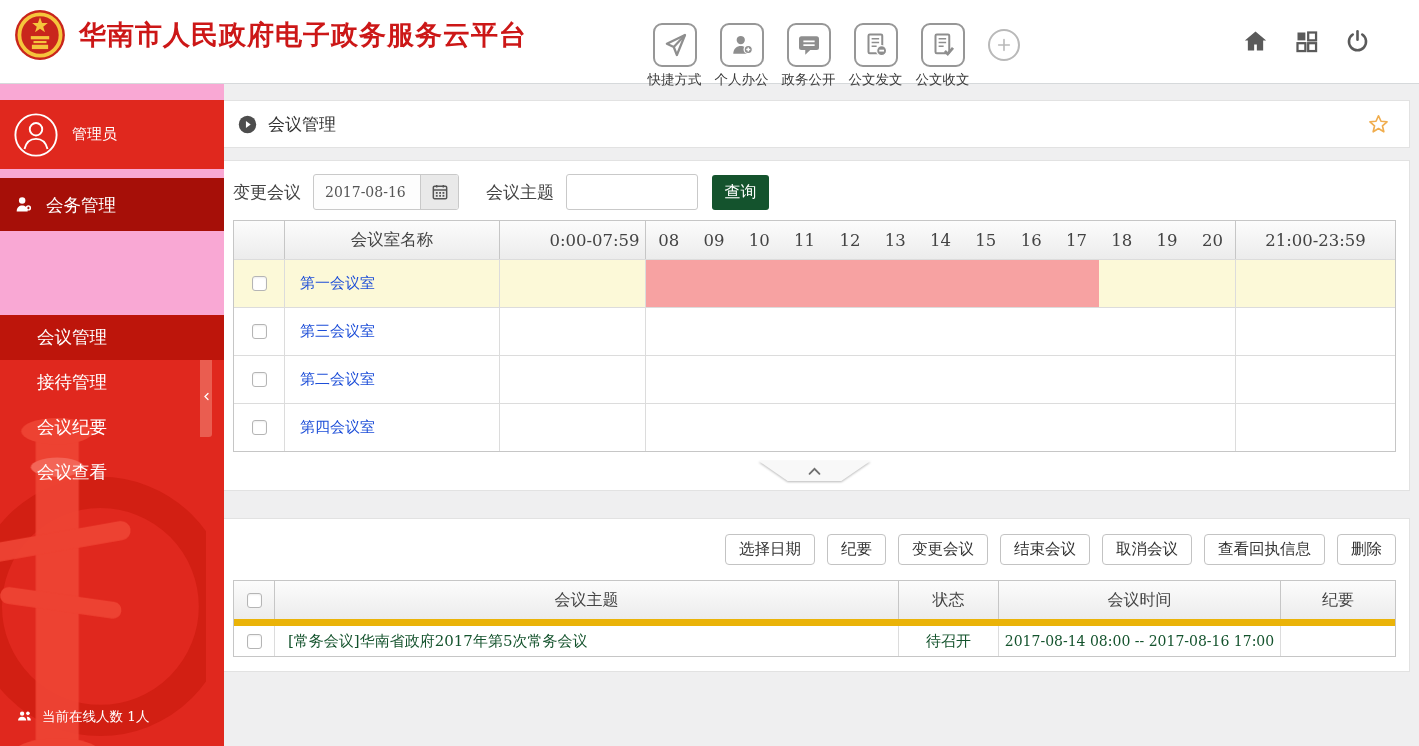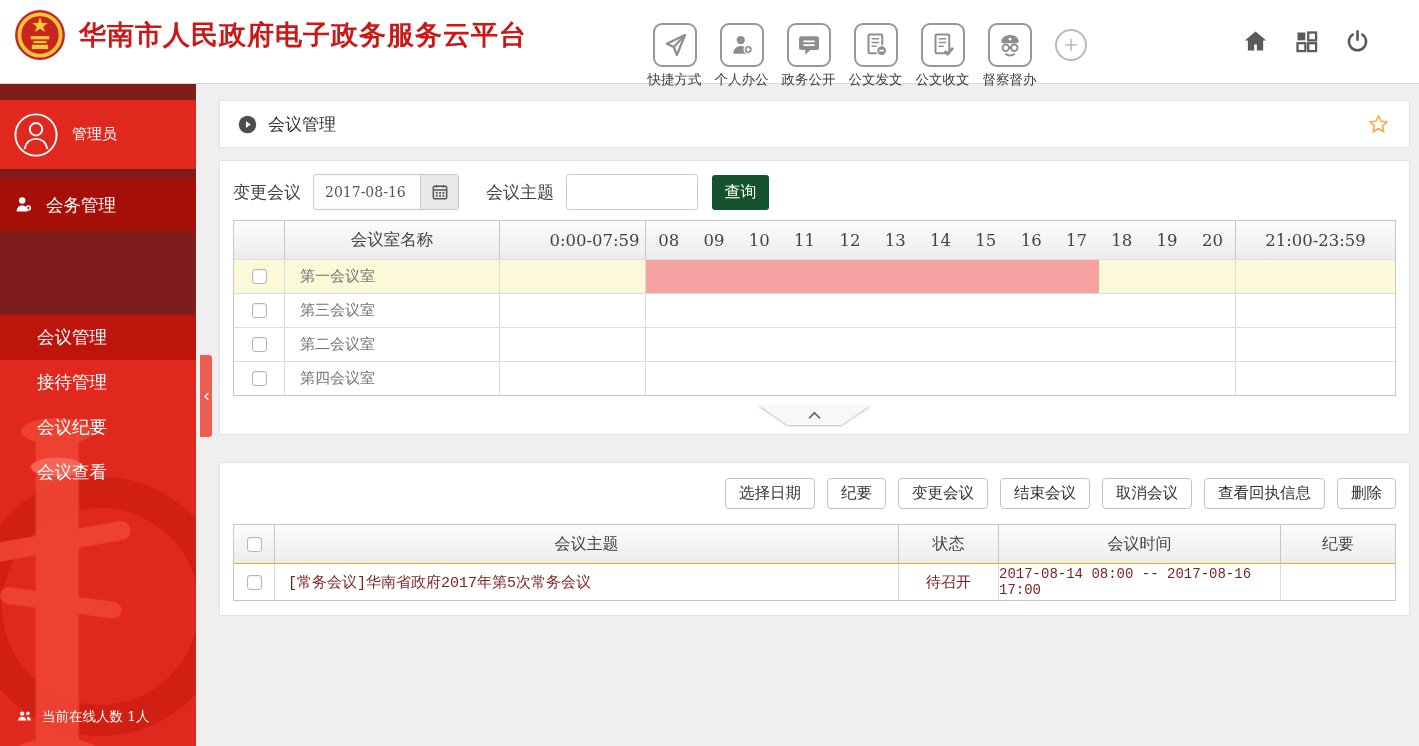--- a/index.html
+++ b/index.html
@@ -17,21 +17,21 @@
   .navicon { width:44px; height:44px; border:2px solid #979797; border-radius:9px; display:flex; align-items:center; justify-content:center; background:#fff; }
   .navicon svg { width:30px; height:30px; }
   .navlabel { margin-top:4px; font-size:13.5px; color:#3c3c3c; white-space:nowrap; }
   .addbtn { width:32px; height:32px; margin:6px 0 0 12px; border:2px solid #b9b9b9; border-radius:50%; display:flex; align-items:center; justify-content:center; background:#fff; cursor:pointer; }
   .addbtn svg { width:16px; height:16px; }
   .topright { position:absolute; right:48px; top:28px; display:flex; gap:24px; align-items:center; }
   .topright .tri { cursor:pointer; }
   .topright svg { width:27px; height:27px; }
 
   
-  .sidebar { position:absolute; left:0; top:84px; width:196px; height:662px; background:#7f1d1d; z-index:5; }
+  .sidebar { position:absolute; left:0; top:84px; width:224px; height:662px; background:#f9a8d4; z-index:5; }
   .user-block { margin-top:16px; height:69px; background:#e0281e; display:flex; align-items:center; padding-left:13px; gap:13px; color:#fff; font-size:15px; }
   .avatar svg { width:46px; height:46px; }
   .group-header { margin-top:9px; height:53px; background:#a60f08; color:#fff; display:flex; align-items:center; padding-left:13px; gap:11px; font-size:17.5px; cursor:pointer; }
   .group-header svg { width:22px; height:22px; }
   .side-menu { position:absolute; top:231px; left:0; right:0; bottom:0; background:#e0281e; overflow:hidden; }
   .menu-item { height:45px; line-height:45px; padding-left:37px; color:#fff; font-size:17.5px; cursor:pointer; position:relative; z-index:2; }
   .menu-item.active { background:#bd150b; }
   .ornament { position:absolute; left:-34px; bottom:4px; width:240px; height:330px; z-index:1; }
   .online { position:absolute; left:15px; bottom:20px; display:flex; gap:8px; align-items:center; color:#fff; font-size:13.5px; z-index:3; }
   .online svg { width:19px; height:19px; }
@@ -54,21 +54,21 @@
   .date-input { width:106px; border:none; outline:none; padding:0 11px; font-size:14px; color:#555; font-family:inherit; background:transparent; }
   .cal-btn { width:38px; background:#e9e9e9; border:none; border-left:1px solid #c9c9c9; display:flex; align-items:center; justify-content:center; cursor:pointer; }
   .cal-btn svg { width:20px; height:20px; }
   .lbl-subject { margin-left:27px; }
   .subject-input { margin-left:12px; width:132px; height:36px; border:1px solid #c9c9c9; border-radius:3px; padding:0 8px; font-size:14px; font-family:inherit; color:#555; outline:none; }
   .query-btn { margin-left:14px; width:57px; height:35px; background:#14532d; color:#fff; border:none; border-radius:3px; font-size:16px; font-family:inherit; cursor:pointer; }
 
   .rooms-table { margin-top:7px; border:1px solid #c6c6c6; }
   .rt-row { display:flex; align-items:stretch; }
   .rt-head { height:38px; background:linear-gradient(#fcfcfc,#ececec); font-size:16.5px; color:#444; }
-  .rt-body { height:34px; border-top:1px solid #dcdcdc; background:#fff; font-size:15px; color:#737373; }
+  .rt-body { height:48px; border-top:1px solid #dcdcdc; background:#fff; font-size:15px; color:#1d4ed8; }
   .rt-body.hl { background:#fcf9d8; }
   .cc { width:50px; display:flex; align-items:center; justify-content:center; }
   .cn { width:215px; border-left:1px solid #dcdcdc; display:flex; align-items:center; padding-left:15px; }
   .rt-head .cn { justify-content:center; padding-left:0; }
   .ce { width:146px; border-left:1px solid #dcdcdc; display:flex; align-items:center; justify-content:center;padding-left:44px; }
   .ch { flex:1; border-left:1px solid #dcdcdc; position:relative; display:flex; }
   .ch .hr { flex:1; text-align:center; align-self:center; }
   .cl { width:160px; border-left:1px solid #dcdcdc; display:flex; align-items:center; justify-content:center; }
   .rt-head .cn, .rt-head .ce, .rt-head .ch, .rt-head .cl { border-left-color:#c6c6c6; }
   .busy-bar { position:absolute; left:0; top:0; bottom:0; width:76.923%; background:#f7a2a2; }
@@ -77,21 +77,21 @@
   .collapse-wrap { width:112px; margin:9px auto 1px; filter:drop-shadow(0 1px 1px rgba(0,0,0,.28)); }
   .collapse-tab { width:112px; height:20px; background:#f8f8f8; clip-path:polygon(0 0,100% 0,74% 100%,26% 100%); display:flex; align-items:center; justify-content:center; cursor:pointer; }
   .collapse-tab svg { width:17px; height:12px; }
 
   .bottom-panel { margin-top:27px; padding:15px 13px 14px; }
   .actions { display:flex; justify-content:flex-end; gap:12px; }
   .act-btn { height:31px; padding:0 13px; background:#fff; border:1px solid #c3c3c3; border-radius:4px; font-size:15.5px; color:#333; font-family:inherit; cursor:pointer; }
   .meet-table { margin-top:15px; border:1px solid #c6c6c6; }
   .mt-row { display:flex; align-items:stretch; }
   .mt-head { height:38px; background:linear-gradient(#fcfcfc,#ececec); font-size:16px; color:#444; }
-  .mt-body { height:37px; border-top:1px solid #eab308; font-size:15px; color:#7f1d1d; background:#fff;font-family:Liberation Mono, monospace; }
+  .mt-body { height:37px; border-top:7px solid #eab308; font-size:15px; color:#14532d; background:#fff; }
   .mc { width:40px; display:flex; align-items:center; justify-content:center; }
   .msub { flex:1; border-left:1px solid #dcdcdc; display:flex; align-items:center; padding-left:13px; }
   .mt-head .msub { justify-content:center; padding-left:0; }
   .mst { width:100px; border-left:1px solid #dcdcdc; display:flex; align-items:center; justify-content:center; }
   .mtm { width:282px; border-left:1px solid #dcdcdc; display:flex; align-items:center; justify-content:center; font-size:14px; }
   .mt-head .mtm { font-size:16px; }
   .mmn { width:115px; border-left:1px solid #dcdcdc; display:flex; align-items:center; justify-content:center; }
   .mt-head .mc, .mt-head .msub, .mt-head .mst, .mt-head .mtm, .mt-head .mmn { border-left-color:#c6c6c6; }
 </style>
 </head>
@@ -158,33 +158,20 @@
       </div>
       <div class="navitem">
         <span class="navicon">
           <svg viewBox="0 0 24 24">
               <rect x="6" y="3.5" width="11" height="15" rx="1" fill="none" stroke="#8e8e8e" stroke-width="1.6"></rect>
               <path d="M8.5 7 h6 M8.5 10 h6 M8.5 13 h4" stroke="#8e8e8e" stroke-width="1.3"></path>
               <path d="M13.5 16.8 l2.3 2.3 4.2-4.8" stroke="#8e8e8e" stroke-width="2.2" fill="none"></path>
             </svg>
         </span>
         <span class="navlabel">公文收文</span>
-      </div>
-      <div class="navitem">
-        <span class="navicon">
-          <svg viewBox="0 0 24 24">
-              <path d="M5 9.5 c0-3.2 3-5.5 7-5.5 s7 2.3 7 5.5 l-1.5 1 h-11 Z" fill="#8e8e8e"></path>
-              <circle cx="12" cy="7.3" r="1.1" fill="#fff"></circle>
-              <circle cx="8.6" cy="14.2" r="2.6" fill="none" stroke="#8e8e8e" stroke-width="1.5"></circle>
-              <circle cx="15.4" cy="14.2" r="2.6" fill="none" stroke="#8e8e8e" stroke-width="1.5"></circle>
-              <path d="M11.2 14.2 h1.6" stroke="#8e8e8e" stroke-width="1.5"></path>
-              <path d="M8.2 19 c2.4 1.8 5.2 1.8 7.6 0" stroke="#8e8e8e" stroke-width="1.5" fill="none"></path>
-            </svg>
-        </span>
-        <span class="navlabel">督察督办</span>
       </div>
       <div class="addbtn">
         <svg viewBox="0 0 24 24">
             <path d="M12 4 v16 M4 12 h16" stroke="#b9b9b9" stroke-width="2.4" stroke-linecap="round"></path>
           </svg>
       </div>
     </nav>
 
     <div class="topright">
       <span class="tri">

